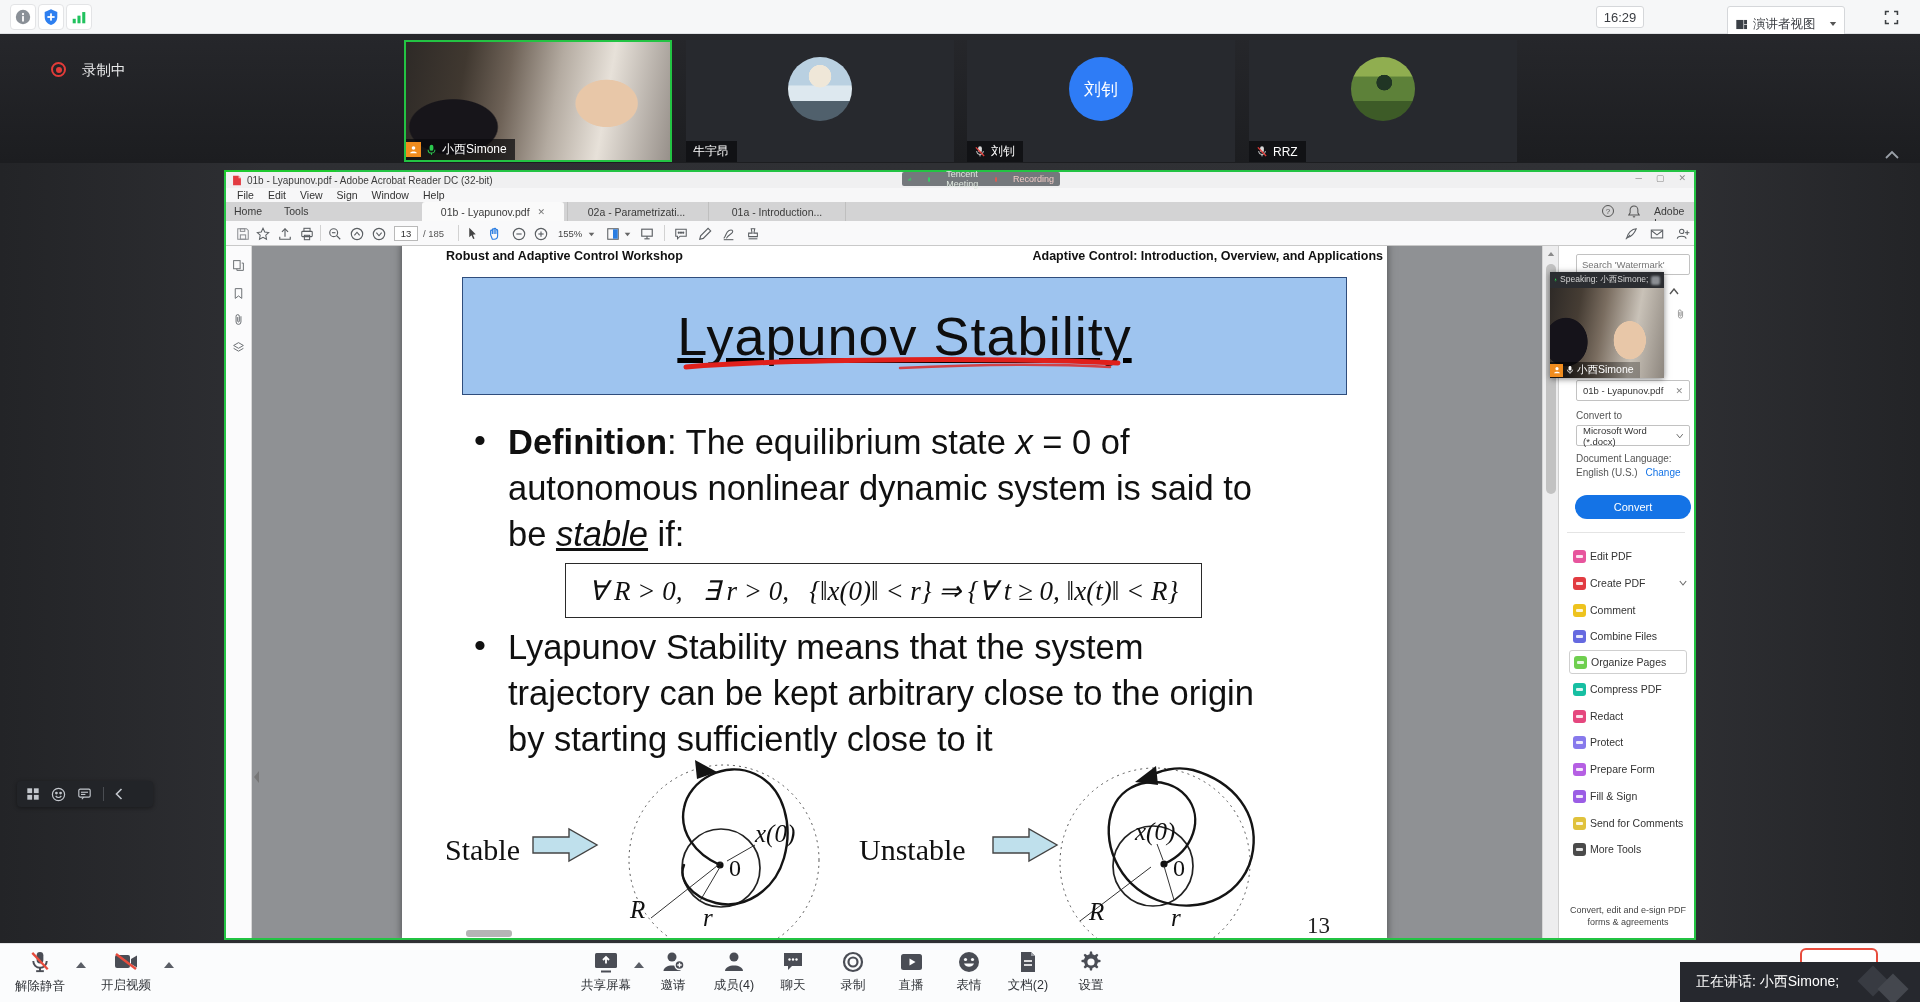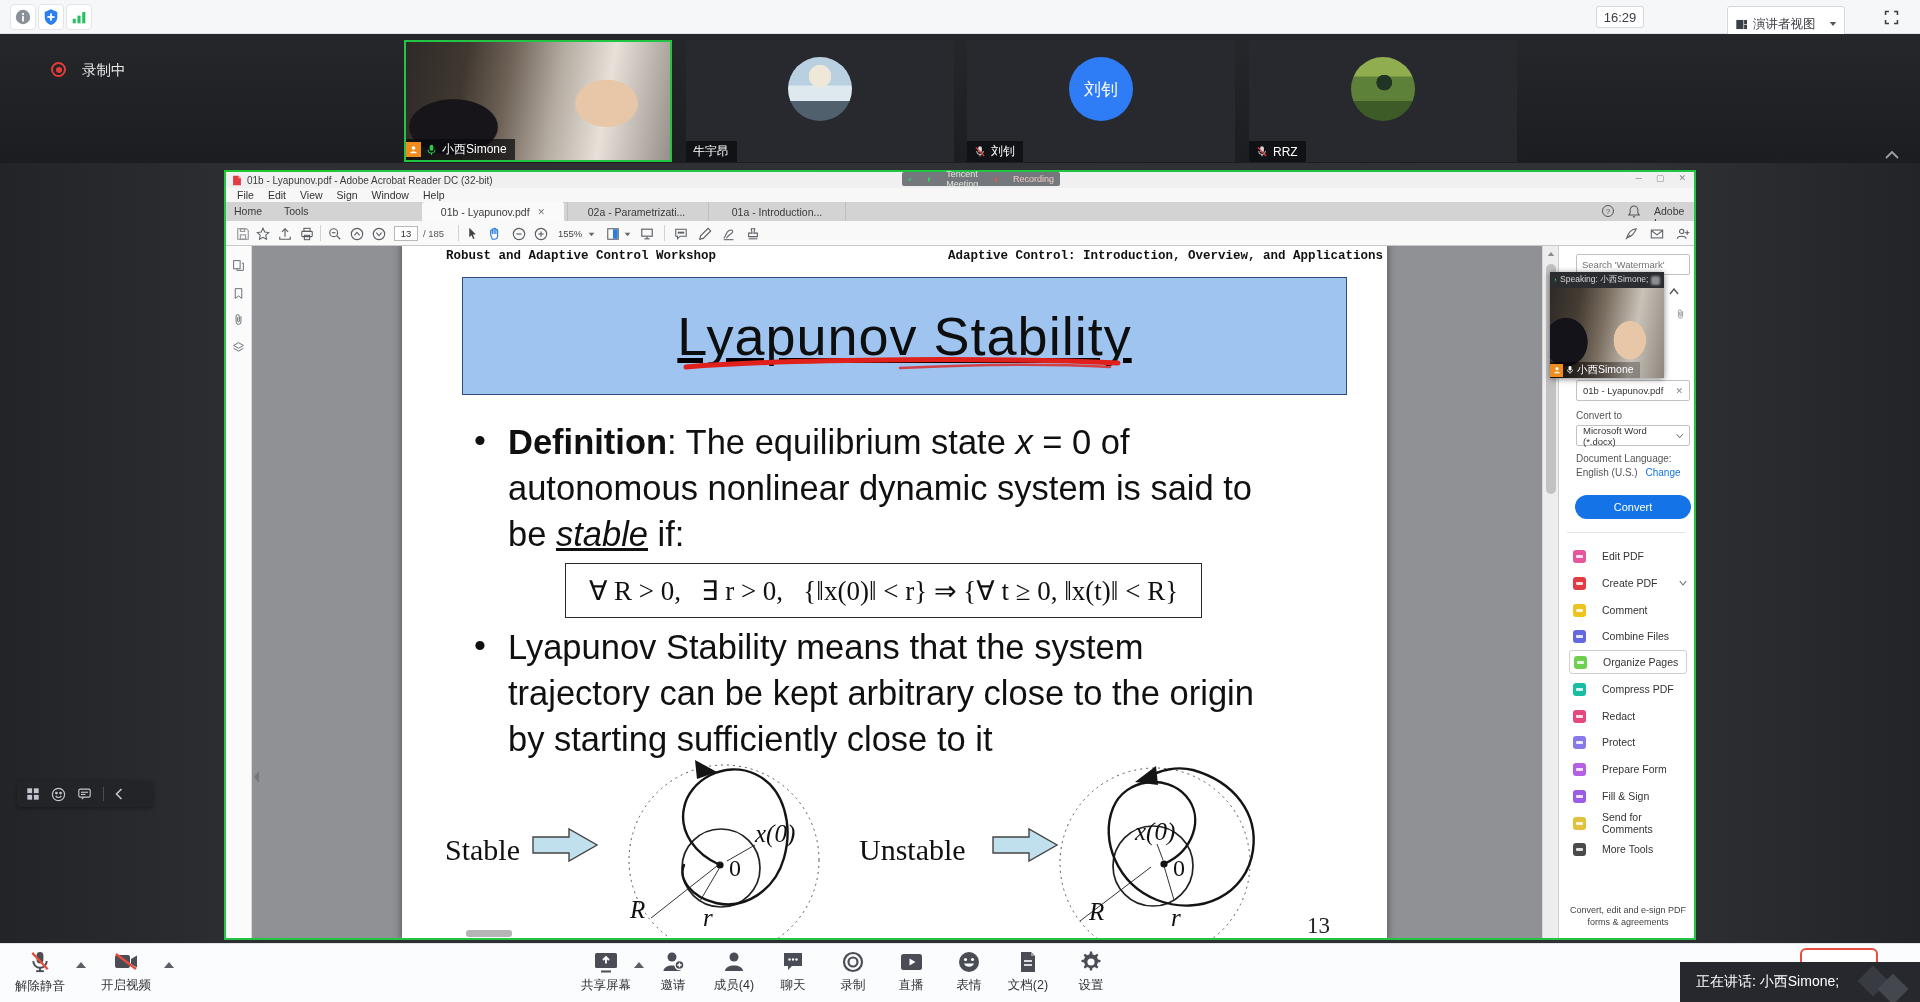--- a/index.html
+++ b/index.html
@@ -63,36 +63,36 @@
   .vthumb{position:absolute;left:3px;top:18px;width:10px;height:230px;background:#c2c2c2;border-radius:5px;}
 
   
   .sidebar{position:absolute;left:1332px;top:74px;right:0;bottom:0;background:#fff;border-left:1px solid #cfcfcf;}
   .sbsearch{position:absolute;left:17px;top:8px;width:114px;height:21px;border:1px solid #c2c2c2;border-radius:2px;font-size:9.5px;color:#555;padding:0 5px;background:#fff;}
   .sbpill{position:absolute;left:17px;top:134px;width:114px;height:21px;border:1px solid #c2c2c2;border-radius:2px;display:flex;align-items:center;font-size:9.5px;color:#333;padding:0 6px;justify-content:space-between;}
   .sblabel{position:absolute;left:17px;font-size:10px;color:#555;}
   .sbselect{position:absolute;left:17px;top:179px;width:114px;height:21px;border:1px solid #c2c2c2;border-radius:2px;display:flex;align-items:center;justify-content:space-between;font-size:9.5px;color:#333;padding:0 6px;}
   .convertbtn{position:absolute;left:16px;top:249px;width:116px;height:24px;border-radius:12px;color:#fff;font-size:11px;display:flex;align-items:center;justify-content:center;}
   .sbhr{position:absolute;left:8px;top:286px;width:118px;height:1px;background:#e4e4e4;}
-  .tool{position:absolute;left:14px;height:24px;display:flex;align-items:center;gap:16px;font-size:10.5px;color:#333;}
+  .tool{position:absolute;left:14px;height:24px;display:flex;align-items:center;gap:4px;font-size:10.5px;color:#333;}
   .tool.hl{left:10px;padding:0 0 0 4px;width:118px;border:1px solid #cfcfcf;border-radius:3px;background:#fff;}
   .ticon{width:13px;height:13px;border-radius:3px;flex:none;position:relative;}
   .ticon i{position:absolute;left:3px;top:5px;width:7px;height:3px;background:rgba(255,255,255,.85);border-radius:1px;}
   .sbfooter{position:absolute;left:8px;top:658px;width:122px;font-size:9px;color:#444;text-align:center;line-height:12px;}
 
   
-  .sl-h{position:absolute;font-size:12.5px;font-weight:bold;color:#111;font-family:Liberation Mono, monospace;}
+  .sl-h{position:absolute;font-size:12.5px;font-weight:bold;color:#111;}
   .titlebox{position:absolute;left:60px;top:34px;width:885px;height:118px;background:#9ec4ef;border:1.5px solid #2f4d7c;display:flex;align-items:center;justify-content:center;text-decoration:underline;}
   .titletext{font-size:54px;color:#0e0e0e;letter-spacing:1px;}
   .bullet{position:absolute;font-size:34px;color:#101010;}
   .bline{position:absolute;left:106px;font-size:34.5px;color:#101010;white-space:nowrap;}
   .bline i{font-style:italic;}
   .bline .u{text-decoration:underline;}
   .formulabox{position:absolute;left:163px;top:320px;width:637px;height:55px;border:1.4px solid #2a2a2a;display:flex;align-items:center;justify-content:center;}
-  .formula{font-family:"Liberation Serif",serif;font-size:27px;color:#101010;white-space:pre;}
+  .formula{font-family:"Liberation Serif",serif;font-style:italic;font-size:27px;color:#101010;white-space:pre;}
   .diag{position:absolute;}
   .dserif{font-family:"Liberation Serif",serif;font-size:30px;fill:#101010;}
   .dvar{font-family:"Liberation Serif",serif;font-style:italic;font-size:25px;fill:#101010;}
   .dzero{font-family:"Liberation Serif",serif;font-size:24px;fill:#101010;}
   .pagenum{position:absolute;left:905px;top:670px;font-family:"Liberation Serif",serif;font-size:23px;color:#222;}
 
   
   .mini{position:absolute;left:1550px;top:272px;width:114px;height:106px;z-index:40;box-shadow:0 1px 6px rgba(0,0,0,.5);}
   .minihdr{height:16px;background:#2b2d31;display:flex;align-items:center;gap:3px;padding:0 4px;}
   .minihdr span{font-size:8.5px;color:#d6d6d6;white-space:nowrap;text-align:right;}

